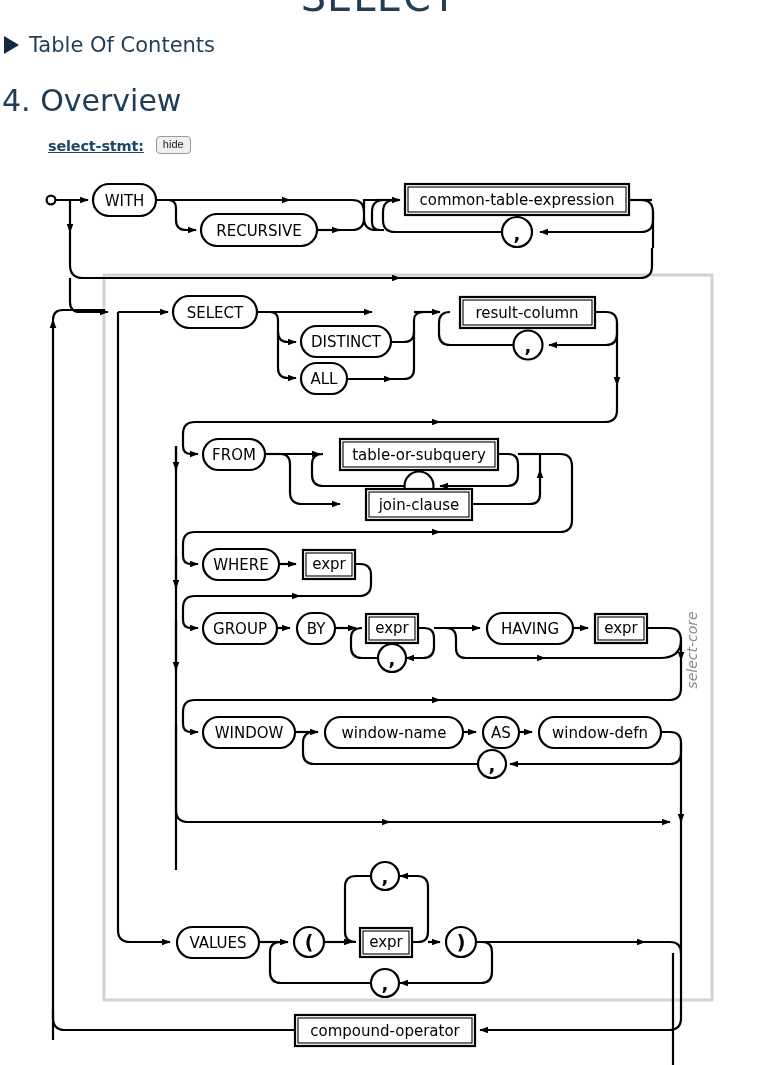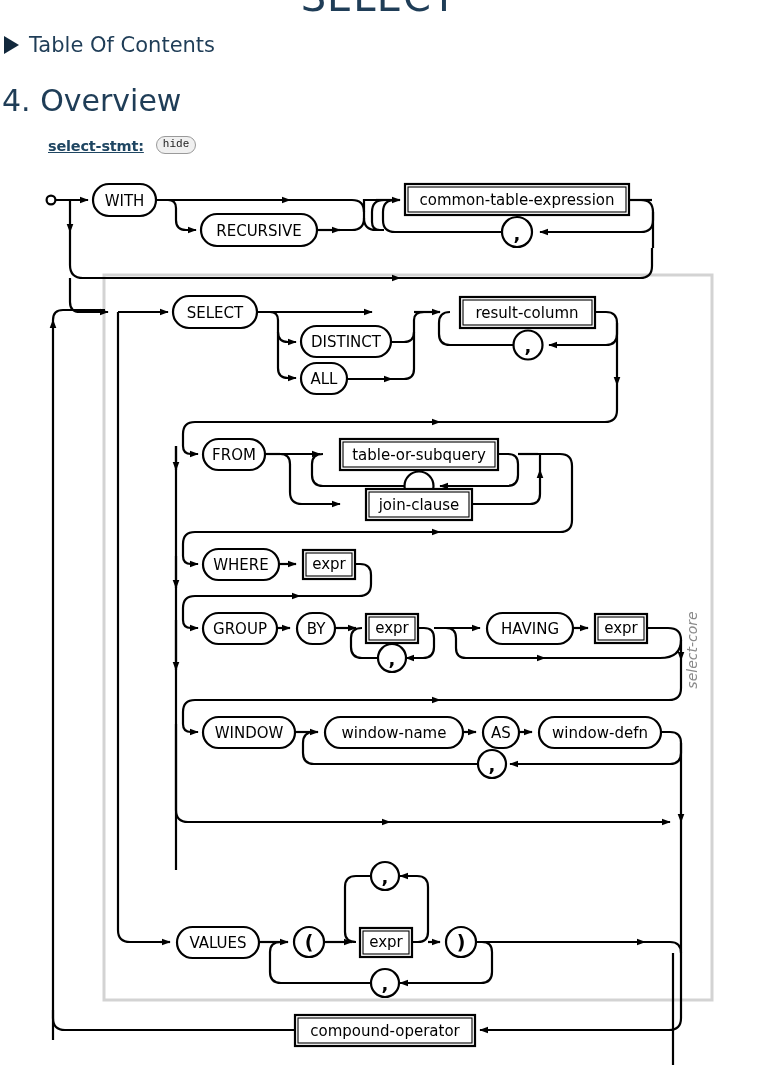--- a/index.html
+++ b/index.html
@@ -47,26 +47,26 @@
     display:flex;align-items:flex-end;gap:12px;
   }
   .bubble-label{
     font-size:14.5px;
     font-weight:bold;
     color:#1f4662;
     text-decoration:underline;
     letter-spacing:-0.2px;
   }
   .hide-btn{
-    font-family:Liberation Mono, monospace;
+    font-family:Liberation Sans, sans-serif;
     font-size:11px;
     color:#1b1b1b;
     background:#f0f0f0;
     border:1px solid #9a9a9a;
-    border-radius:9px;
+    border-radius:4px;
     padding:1px 6px 2px 6px;
     line-height:1.2;
     cursor:pointer;
   }
   #diagram{
     position:absolute;
     left:0; top:170px;
   }
   .rr-line{fill:none;stroke:#000;stroke-width:2.2;stroke-linecap:butt;}
   .rr-term{fill:#fff;stroke:#000;stroke-width:2.2;}

